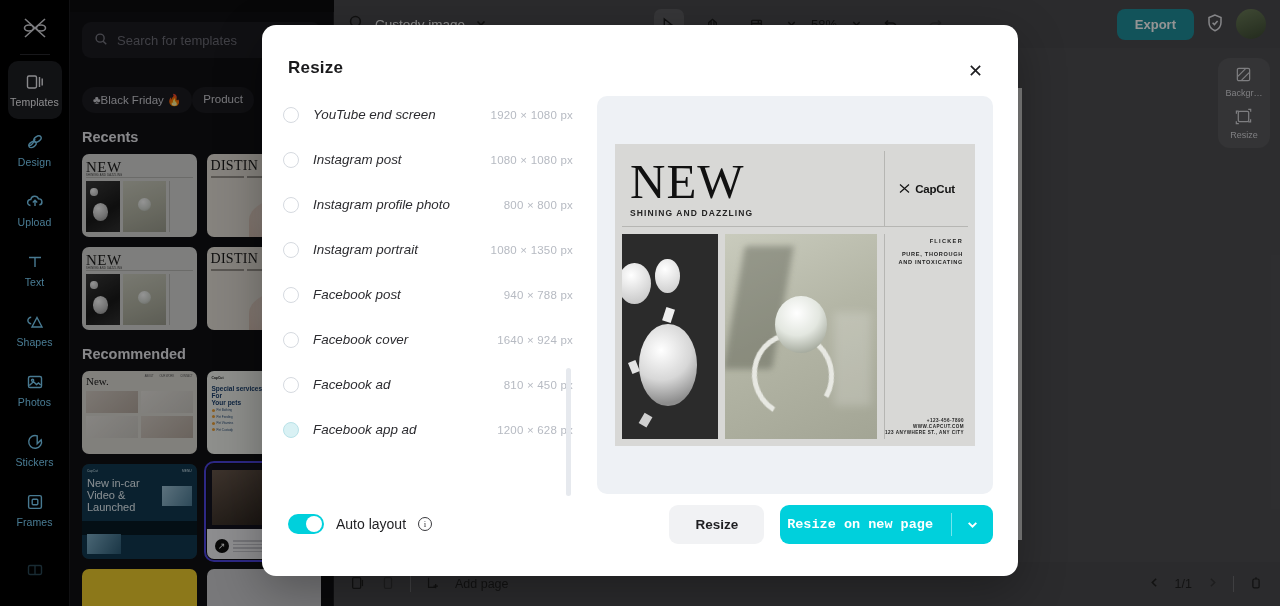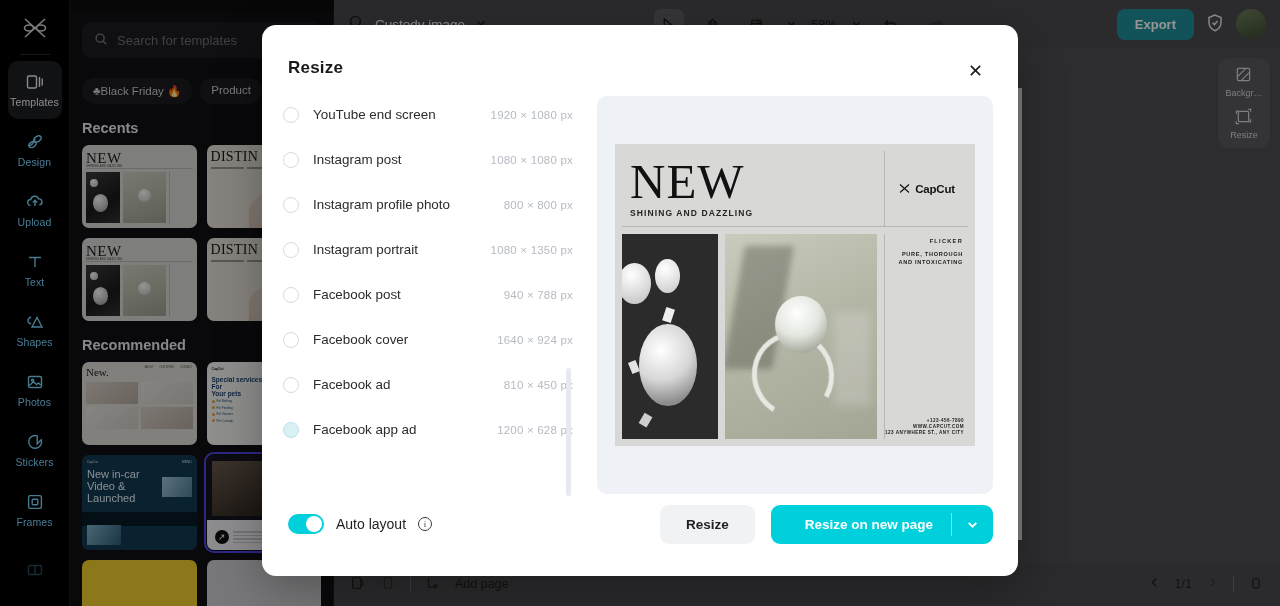--- a/index.html
+++ b/index.html
@@ -35,21 +35,21 @@
   .panel {
     position:absolute; left:70px; top:12px; width:264px; height:606px;
     background:#111114; border-right:1px solid #1c1c20;
     padding:10px 12px 0 12px; overflow:hidden;
   }
   .search {
     height:36px; background:#1c1c21; border-radius:9px;
     display:flex; align-items:center; gap:9px; padding:0 12px;
     color:#6e6e78; font-size:13px;
   }
-  .chips { display:flex; gap:8px; margin-top:20px;text-align:right; }
+  .chips { display:flex; margin-top:29px;text-align:right; }
   .chip {
     background:#1c1c21; color:#cfcfd6; font-size:11.5px;
     border-radius:14px; padding:6px 11px; white-space:nowrap;
   }
   .sec-title { color:#e9e9ee; font-size:14.5px; font-weight:700; margin:16px 0 9px; }
   .grid { display:grid; grid-template-columns:1fr 1fr; gap:10px; }
 
   
   .card { border-radius:7px; overflow:hidden; height:83px; background:#202024; position:relative; }
   .card.tall { height:95px; }
@@ -158,34 +158,34 @@
   .modal-title { position:absolute; left:288px; top:58px; font-size:17px; font-weight:700; color:#1a1a1c; letter-spacing:.2px; }
   .modal-close { position:absolute; left:965px; top:60px; width:20px;height:20px;
     display:flex;align-items:center;justify-content:center;color:#222;font-size:15px; }
 
   .size-list {
     position:absolute; left:283px; top:92px; width:290px; height:390px; overflow:hidden;
   }
   .size-row { display:flex; align-items:center; height:45px; }
   .radio { width:16px;height:16px;border-radius:50%;border:1.4px solid #d6dae0; flex:0 0 auto;}
   .radio.hover { border-color:#b9e2e8; background:#d9f1f4; }
-  .size-name { margin-left:14px; font-size:13.4px; color:#2c2c30; }
+  .size-name { margin-left:14px; font-size:13.4px; color:#2c2c30;font-style:italic; }
   .size-dim { margin-left:auto; font-size:11.5px; color:#b6bac2; letter-spacing:.2px; }
   .scrolltrack { position:absolute; left:566px; top:368px; width:5px; height:128px; border-radius:3px; background:#e6e9ee; }
 
   .auto-row { position:absolute; left:288px; top:514px; display:flex; align-items:center; gap:12px; }
   .toggle { width:36px;height:20px;border-radius:10px;background:#00d0dc;position:relative; }
   .toggle i { position:absolute;right:2px;top:2px;width:16px;height:16px;border-radius:50%;background:#fff; }
   .auto-lbl { font-size:14px; color:#1f1f22; font-weight:500; }
   .info-i { width:14px;height:14px;border:1.2px solid #3a3a3e;border-radius:50%;font-size:9px;color:#3a3a3e;display:flex;align-items:center;justify-content:center;font-family:"Liberation Serif",serif;}
 
   .btn-row { position:absolute; right:287px; top:505px; display:flex; gap:16px; align-items:center; }
   .btn-sec { background:#f1f2f4; color:#1f1f22; font-size:13.5px; font-weight:700; border-radius:9px; padding:12px 26px; }
   .btn-pri { background:#00d0dc; color:#fff; font-size:13.5px; font-weight:700; border-radius:9px; display:flex; align-items:stretch; overflow:hidden;}
-  .btn-pri .txt { padding:12px 18px 12px 34px; }
+  .btn-pri .txt { padding:12px 18px 12px 7px;font-family:Liberation Mono, monospace; }
   .btn-pri .sep { width:1px; background:rgba(255,255,255,.45); margin:8px 0; }
   .btn-pri .chev { display:flex;align-items:center;padding:0 14px; }
 
   
   .preview {
     position:absolute; left:597px; top:96px; width:396px; height:398px;
     background:#eef1f5; border-radius:10px; display:flex; align-items:center; justify-content:center;
   }
   .poster { width:360px; height:302px; background:#d8d8d6; padding:7px; display:flex; flex-direction:column; }
   .poster-top { display:flex; height:76px; border-bottom:1px solid #b6b6b3; }

